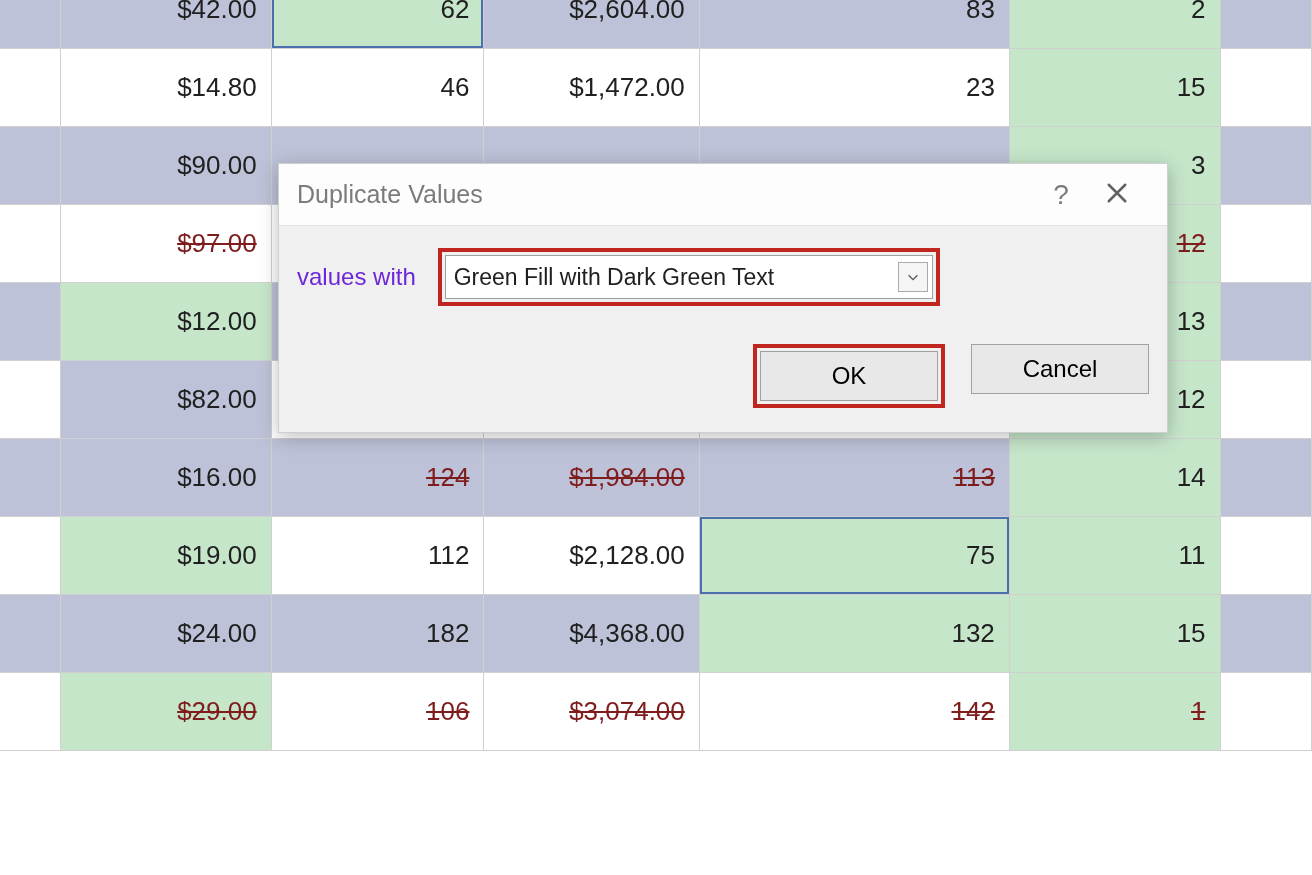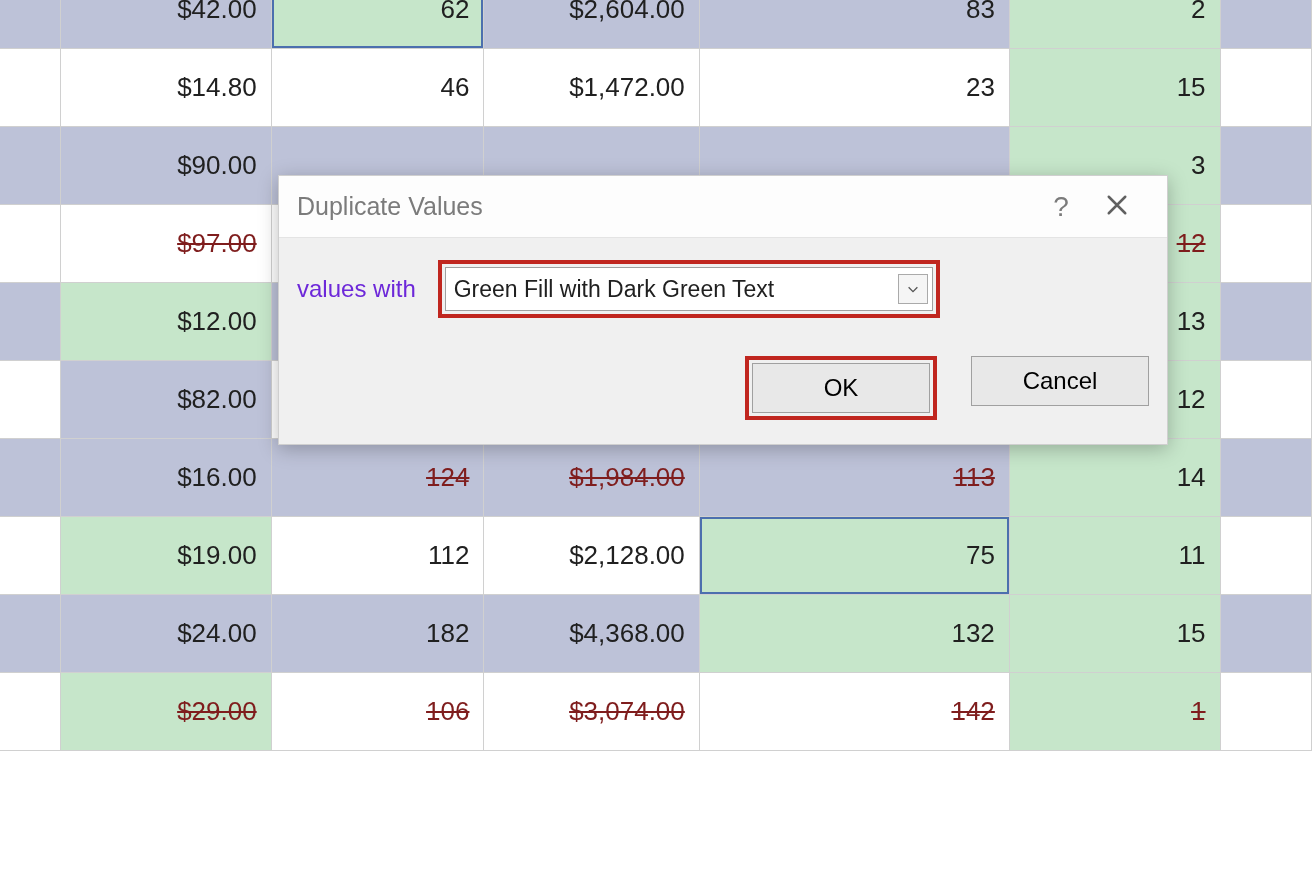--- a/index.html
+++ b/index.html
@@ -40,21 +40,21 @@
 
   .green-fill { background: #c6e6ca; color: #1f6e3a; }
   .blue-fill  { background: #bdc2d8; }
   .selected-outline { box-shadow: inset 0 0 0 2px #4c6fae; }
   .strike { text-decoration: line-through; color: #7f1d1d; }
 
   
   .dialog {
     position: absolute;
     left: 278px;
-    top: 175px;
+    top: 163px;
     width: 890px;
     background: #f0f0f0;
     border: 1px solid #cfcfcf;
     box-shadow: 0 4px 18px rgba(0,0,0,.25);
   }
   .dlg-titlebar {
     height: 62px;
     display: flex;
     align-items: center;
     padding: 0 22px 0 18px;
@@ -113,21 +113,21 @@
   .combo.formatwith { width: 488px; }
 
   .red-box { border: 4px solid #c0261f; padding: 3px; }
   .red-box-inner { display: flex; align-items: center; }
 
   .values-label { color: #6d28d9; font-size: 24px; }
 
   .dlg-buttons {
     display: flex;
     justify-content: flex-end;
-    gap: 34px;
+    gap: 26px;
     padding: 18px 18px 24px 18px;
   }
   .btn {
     width: 178px;
     height: 50px;
     border: 1px solid #a0a0a0;
     background: #e8e8e8;
     font-size: 24px;
     cursor: pointer;
     display: flex; align-items: center; justify-content: center;

